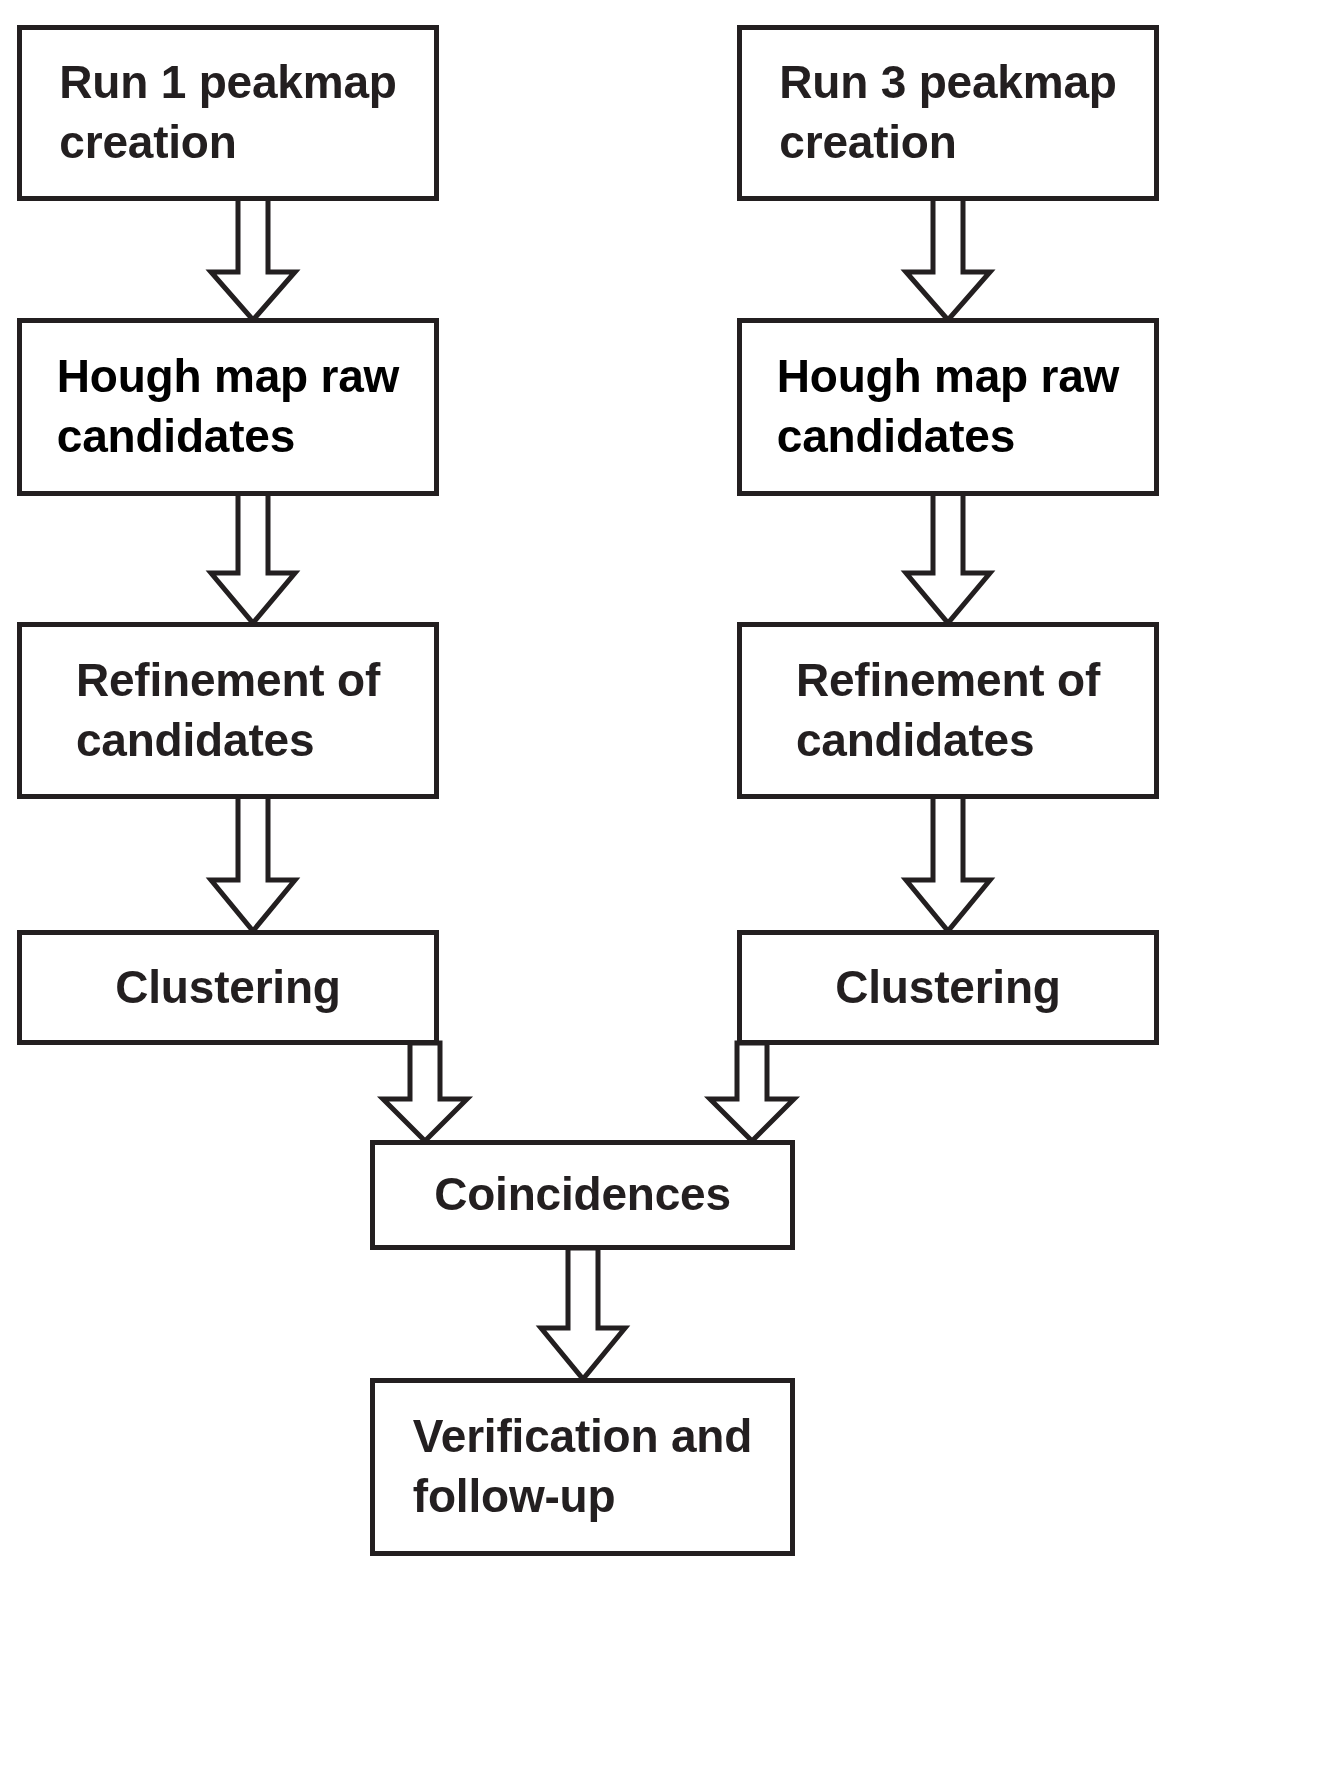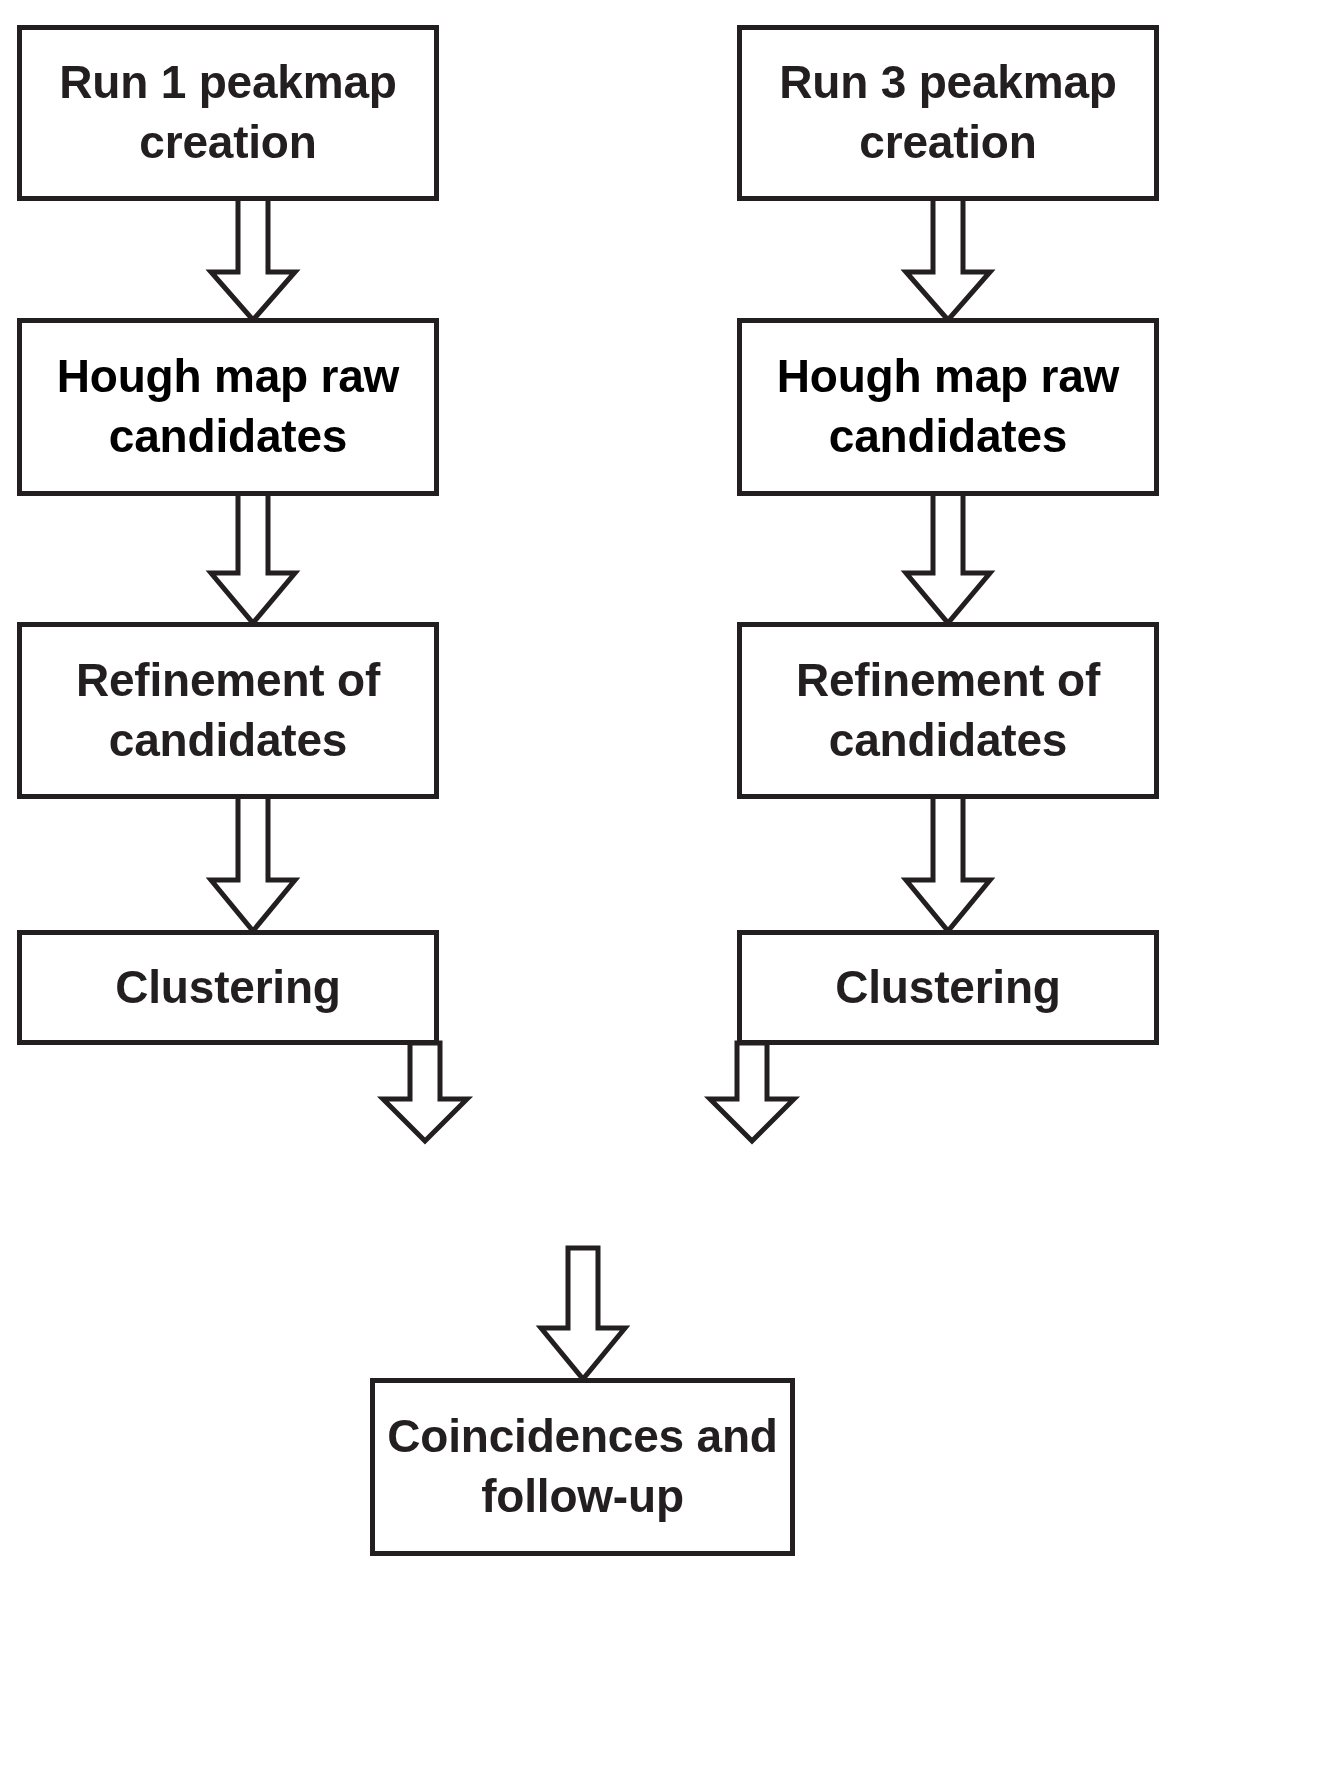--- a/index.html
+++ b/index.html
@@ -18,21 +18,21 @@
     overflow: hidden;
   }
   .node {
     position: absolute;
     box-sizing: border-box;
     border: 5px solid #231f20;
     background: #ffffff;
     display: flex;
     align-items: center;
     justify-content: center;
-    text-align: center;
+    text-align: left;
   }
   .node-label {
     font-weight: bold;
     font-size: 46px;
     line-height: 1.30;
     color: #231f20;
     letter-spacing: -0.2px;
     padding: 0 10px;
     white-space: pre-line;
   }
@@ -144,19 +144,22 @@
 
   <div class="node" style="left:737px; top:622px; width:422px; height:177px;">
     <span class="node-label">Refinement of
 candidates</span>
   </div>
 
   <div class="node" style="left:737px; top:930px; width:422px; height:115px;">
     <span class="node-label">Clustering</span>
   </div>
 
+  <div class="node" style="left:370px; top:1140px; width:425px; height:110px;">
+    <span class="node-label">Coincidences</span>
+  </div>
 
   <div class="node" style="left:370px; top:1378px; width:425px; height:178px;">
-    <span class="node-label">Coincidences and
+    <span class="node-label">Verification and
 follow-up</span>
   </div>
 
 </div>
 
 </body></html>

